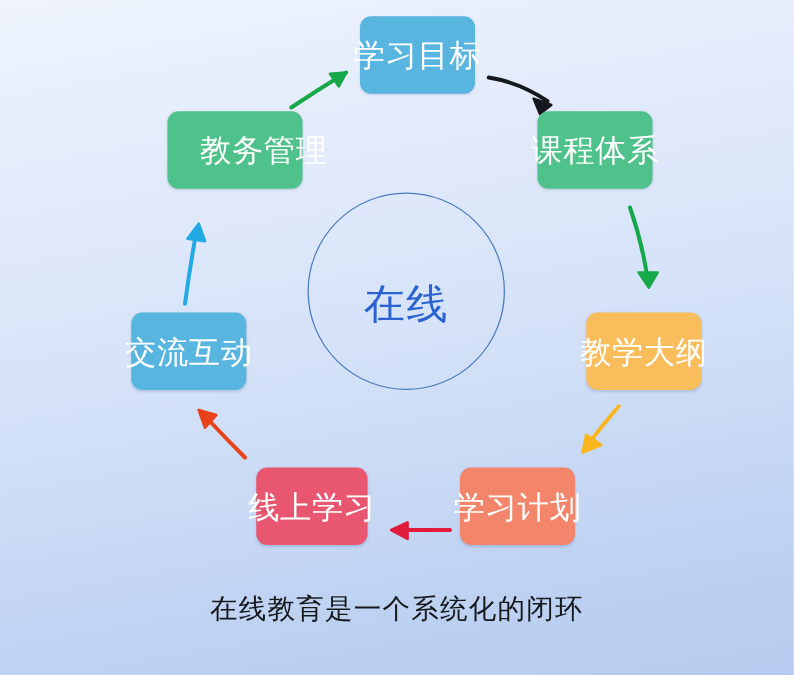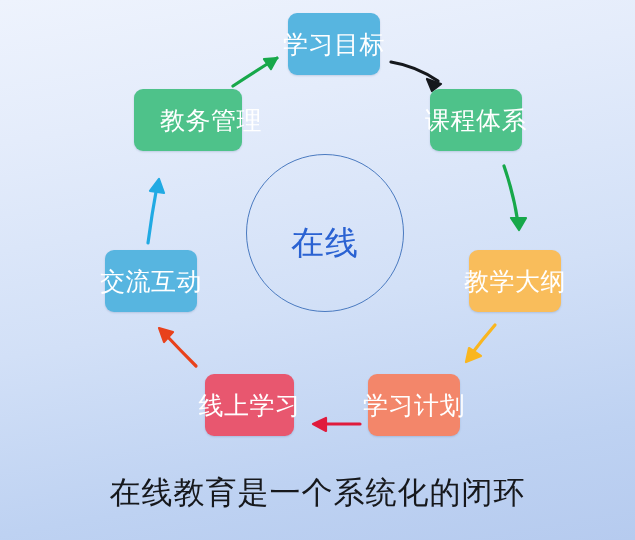--- a/index.html
+++ b/index.html
@@ -60,21 +60,21 @@
   }
   .center-label span {
     display: block;
     margin-top: 20px;
   }
   .caption {
     position: absolute;
     left: 0;
     width: 635px;
     text-align: center;
-    font-size: 31px;
+    font-size: 22px;
     color: #16181c;
     letter-spacing: 1px;
     white-space: nowrap;
   }
 </style>
 </head>
 <body>
 
 <div id="canvas" style="background: linear-gradient(170deg, rgb(238, 243, 253) 0%, rgb(228, 236, 251) 22%, rgb(210, 224, 247) 55%, rgb(190, 210, 242) 82%, rgb(182, 203, 239) 100%);">
 

